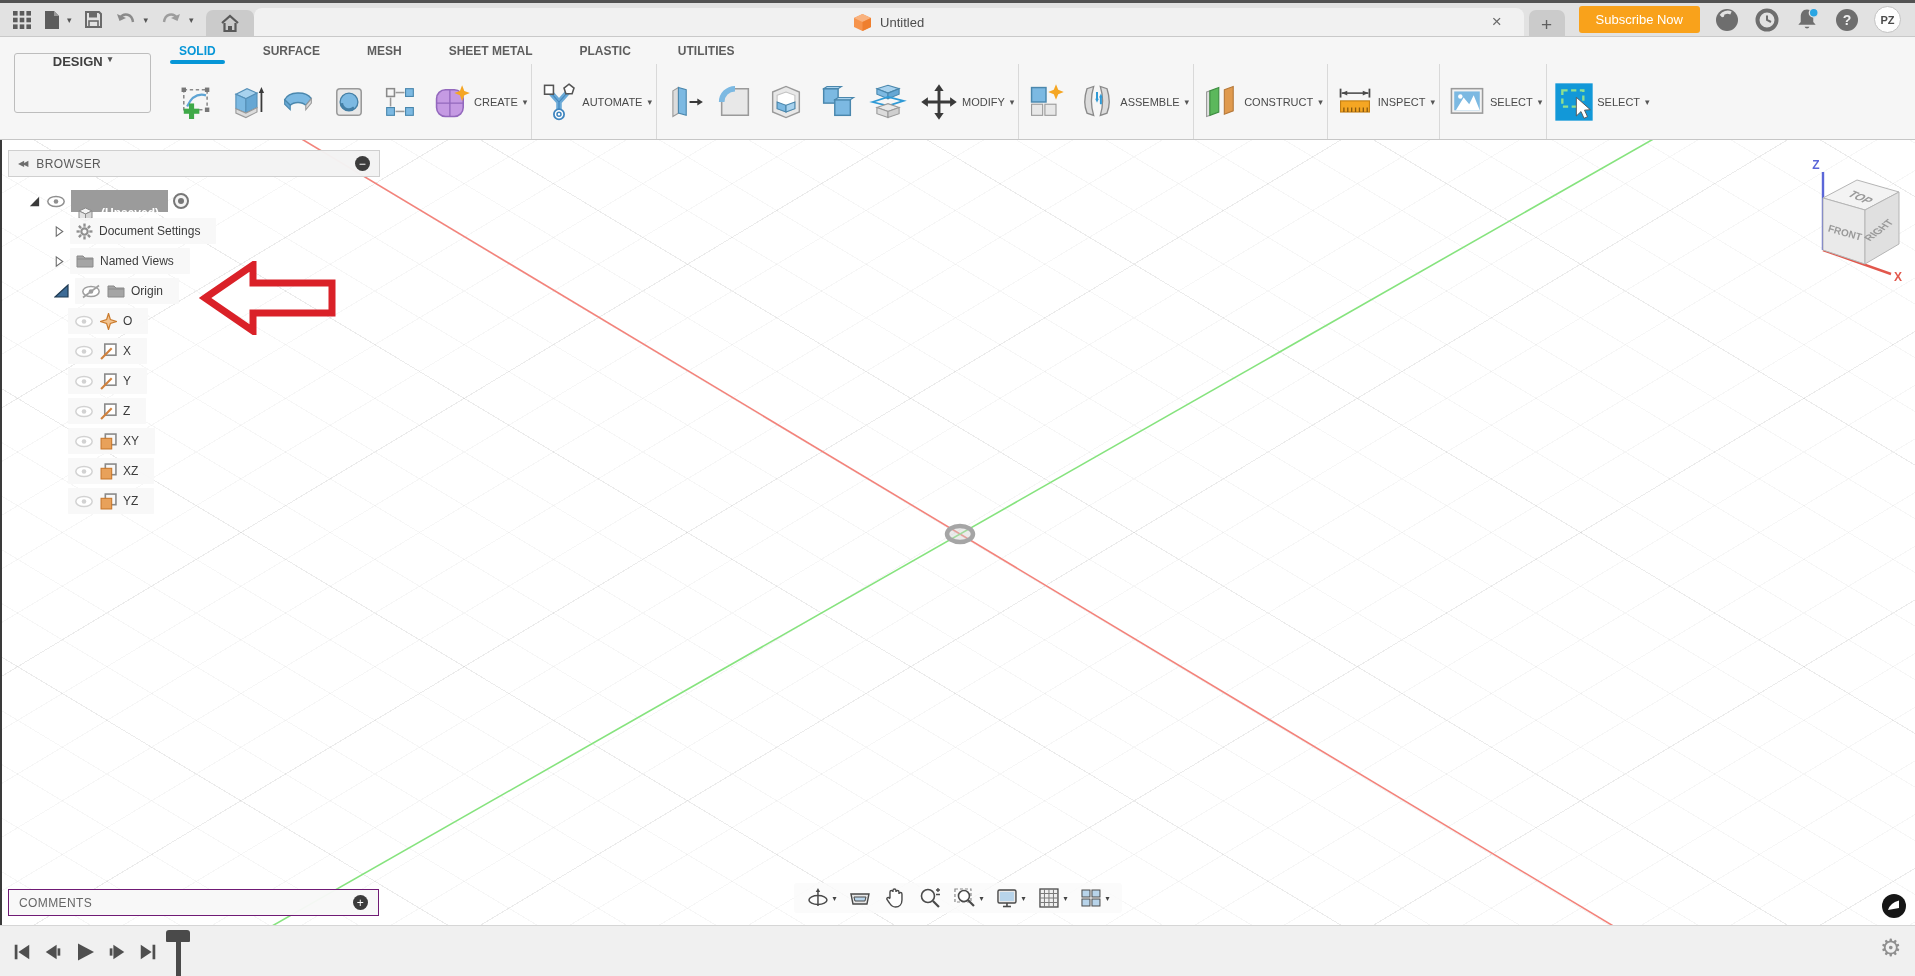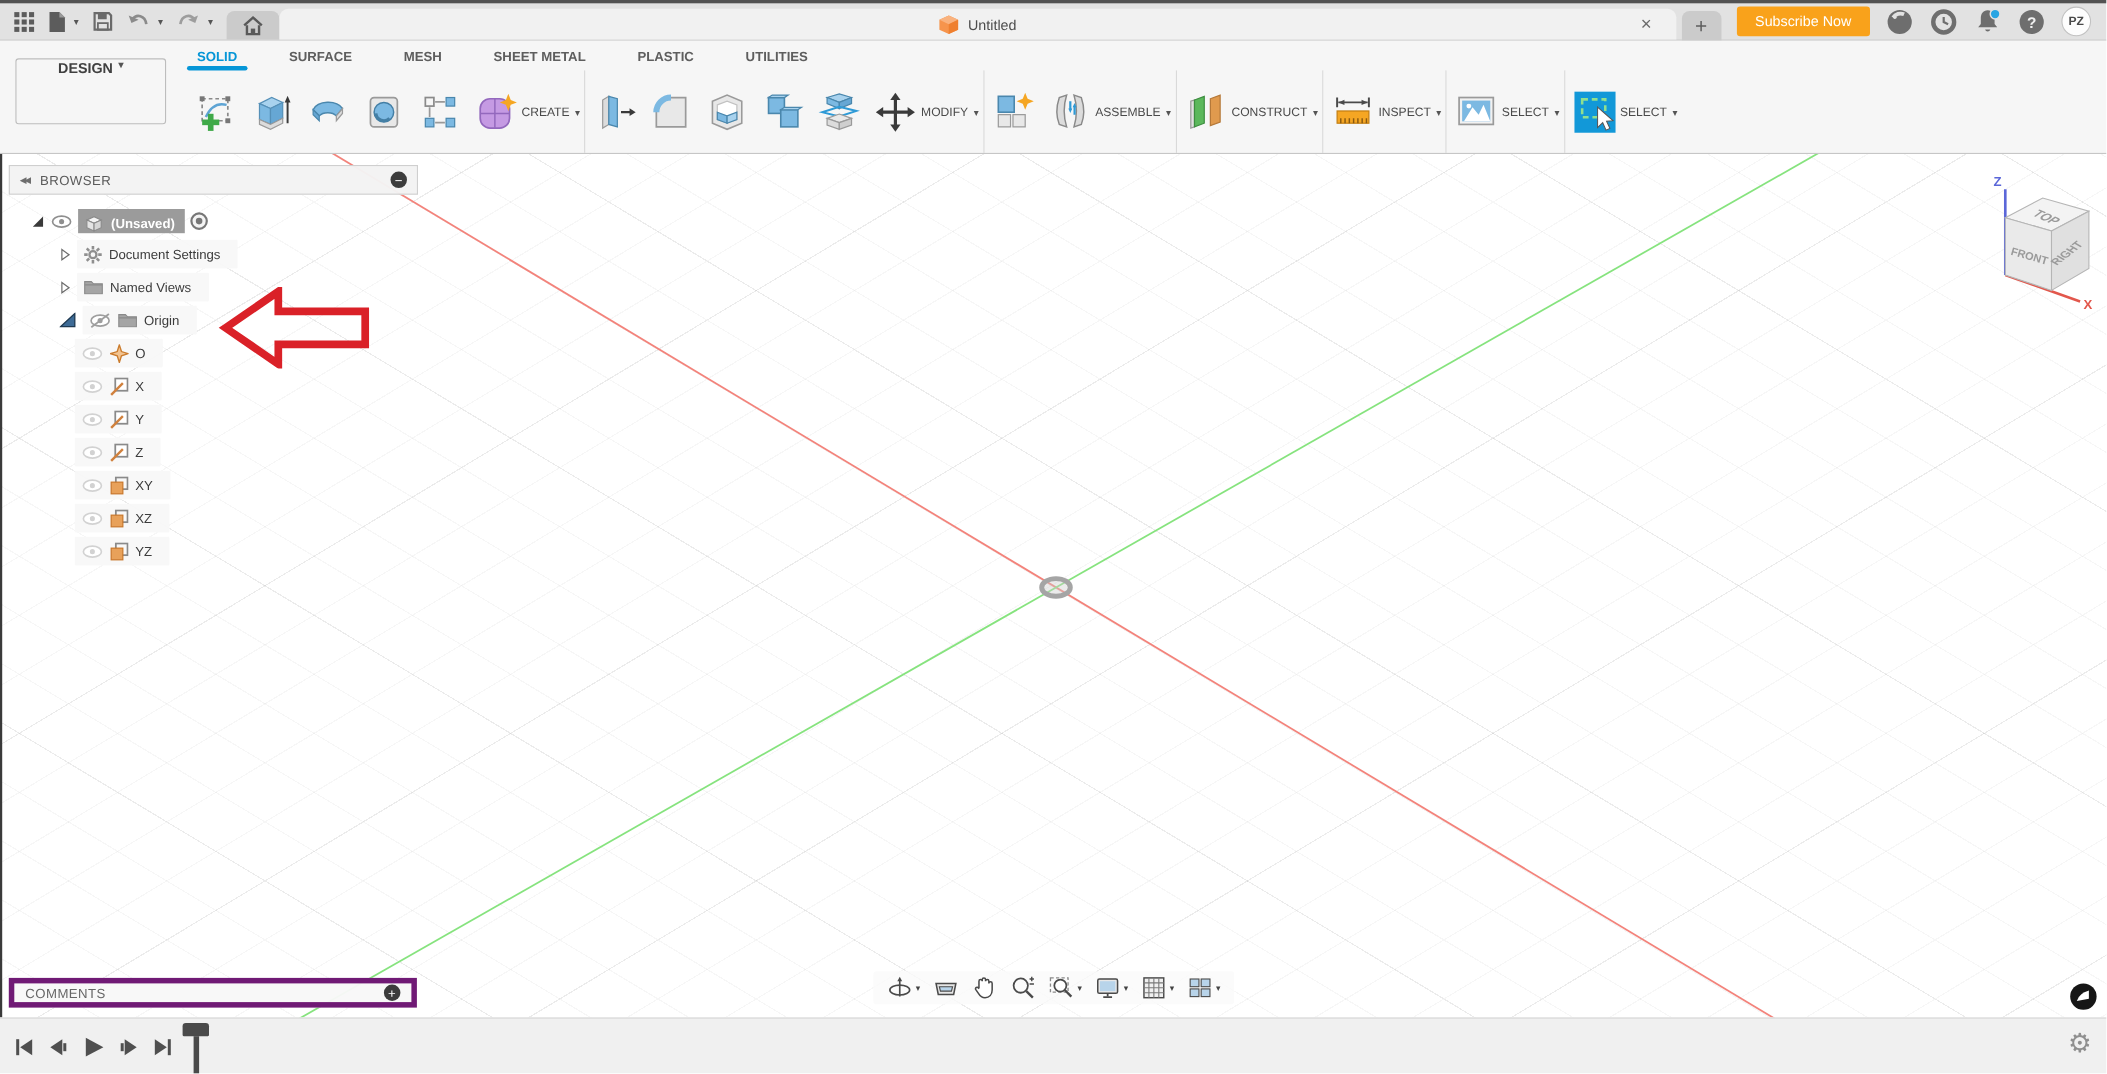--- a/index.html
+++ b/index.html
@@ -54,31 +54,31 @@
 
   
   .browser{position:absolute;left:8px;top:150px;width:372px;z-index:5;font-size:12px;color:#3c3c3c}
   .browser-header{height:27px;background:rgba(243,243,243,.97);border:1px solid #cfcfcf;display:flex;align-items:center;padding:0 9px;color:#5a5a5a;letter-spacing:.4px}
   .collapse-glyph{font-size:8px;color:#6e6e6e;letter-spacing:-2px;margin-right:10px}
   .circle-btn{width:15px;height:15px;border-radius:50%;background:#3c3c3c;color:#fff;display:flex;align-items:center;justify-content:center;font-size:12px;line-height:1;margin-left:auto;cursor:pointer}
   .tree{margin-top:11px;display:flex;flex-direction:column;gap:4px}
   .trow{display:flex;align-items:center;height:26px;gap:5px}
   .chip{display:flex;align-items:center;gap:6px;background:rgba(248,248,248,.94);height:26px;padding:0 16px 0 6px;border-radius:1px}
   .lvl0{margin-left:20px}.lvl1{margin-left:46px}.lvl2{margin-left:60px}
-  .sel-chip{display:flex;align-items:center;gap:6px;background:#9b9b9b;height:22px;padding:4px 9px 0 5px;color:#fff;font-weight:bold}
+  .sel-chip{display:flex;align-items:flex-start;gap:6px;background:#9b9b9b;height:22px;padding:16px 9px 0 5px;color:#fff;font-weight:bold}
   .radio{width:16px;height:16px;border-radius:50%;border:2px solid #777;background:#f4f4f4;display:flex;align-items:center;justify-content:center;cursor:pointer}
   .radio::after{content:"";width:6px;height:6px;border-radius:50%;background:#777}
   .exp{cursor:pointer;flex:0 0 auto}
   .tlabel{white-space:nowrap}
 
   
   .annot-arrow{position:absolute;left:198px;top:261px;width:142px;height:74px;z-index:7}
 
   
-  .comments{position:absolute;left:8px;top:889px;width:371px;height:27px;background:rgba(248,248,248,.96);border:5px solid #701a75;display:flex;align-items:center;padding:0 10px;font-size:12px;color:#666;letter-spacing:.4px;z-index:4}
+  .comments{position:absolute;left:8px;top:889px;width:371px;height:27px;background:rgba(248,248,248,.96);border:1px solid #701a75;display:flex;align-items:center;padding:0 10px;font-size:12px;color:#666;letter-spacing:.4px;z-index:4}
   .navbar{position:absolute;left:50%;transform:translateX(-50%);top:883px;height:30px;display:flex;align-items:center;gap:7px;padding:0 10px;background:rgba(250,250,250,.8);border-radius:3px;z-index:4}
   .nav-btn{display:flex;align-items:center;gap:3px;padding:1px 2px;cursor:pointer}
   .nav-caret{font-size:8px;color:#444}
   .fusion-logo{position:absolute;left:1881px;top:893px;width:26px;height:26px;z-index:4}
 
   .bottombar{position:absolute;left:0;top:925px;width:1915px;height:51px;background:#f0f0f0;border-top:1px solid #d6d6d6}
   .playback{position:absolute;left:12px;top:0;height:51px;display:flex;align-items:center;gap:11px}
   .pb-btn{display:flex;align-items:center;cursor:pointer}
   .tl-marker{position:absolute;left:166px;top:4px;width:24px;height:46px;cursor:ew-resize}
   .tl-cap{width:24px;height:12px;background:#4a4a4a;border-radius:3px 3px 1px 1px}
@@ -251,20 +251,37 @@
                   <path d="M5 19 h24 M17 7.2 v23.6" stroke="#9368bd" stroke-width="1.2" fill="none"></path>
                   <polygon points="28,3 30,8 35,10 30,12 28,17 26,12 21,10 26,8" fill="#f5a623"></polygon>
                 </svg>
             </button>
           </div>
           <div class="group-label cdown">
               <span>CREATE</span>
             </div>
         </div>
 
+        <div class="group g-automate">
+          <div class="group-icons">
+            <button class="tool">
+              <svg width="40" height="40" viewBox="0 0 36 36">
+                  <path d="M18 18 L10 9 M18 18 L26 9 M18 18 L18 28" stroke="#6aa9d6" stroke-width="5" fill="none"></path>
+                  <path d="M18 18 L10 9 M18 18 L26 9 M18 18 L18 28" stroke="#3f85bf" stroke-width="1" fill="none"></path>
+                  <rect x="5" y="3" width="8" height="8" fill="#fff" stroke="#555" stroke-width="1.4"></rect>
+                  <polygon points="27,2 31.5,5.5 29.8,10.5 24.2,10.5 22.5,5.5" fill="#fff" stroke="#555" stroke-width="1.4"></polygon>
+                  <circle cx="18" cy="29" r="4.6" fill="#fff" stroke="#3f85bf" stroke-width="1.6"></circle>
+                  <circle cx="18" cy="29" r="1.8" fill="none" stroke="#3f85bf" stroke-width="1.4"></circle>
+                </svg>
+            </button>
+          </div>
+          <div class="group-label cdown">
+              <span>AUTOMATE</span>
+            </div>
+        </div>
 
         <div class="group g-modify">
           <div class="group-icons">
             <button class="tool">
               <svg width="40" height="40" viewBox="0 0 36 36">
                   <polygon points="8,8 13,5 13,28 8,31" fill="#dcdcdc" stroke="#9a9a9a"></polygon>
                   <polygon points="13,5 20,7 20,30 13,28" fill="#7cb9e2" stroke="#4a87ad"></polygon>
                   <line x1="23" y1="18" x2="31" y2="18" stroke="#3a3a3a" stroke-width="1.8"></line>
                   <polygon points="30,14.8 35,18 30,21.2" fill="#3a3a3a"></polygon>
                 </svg>

